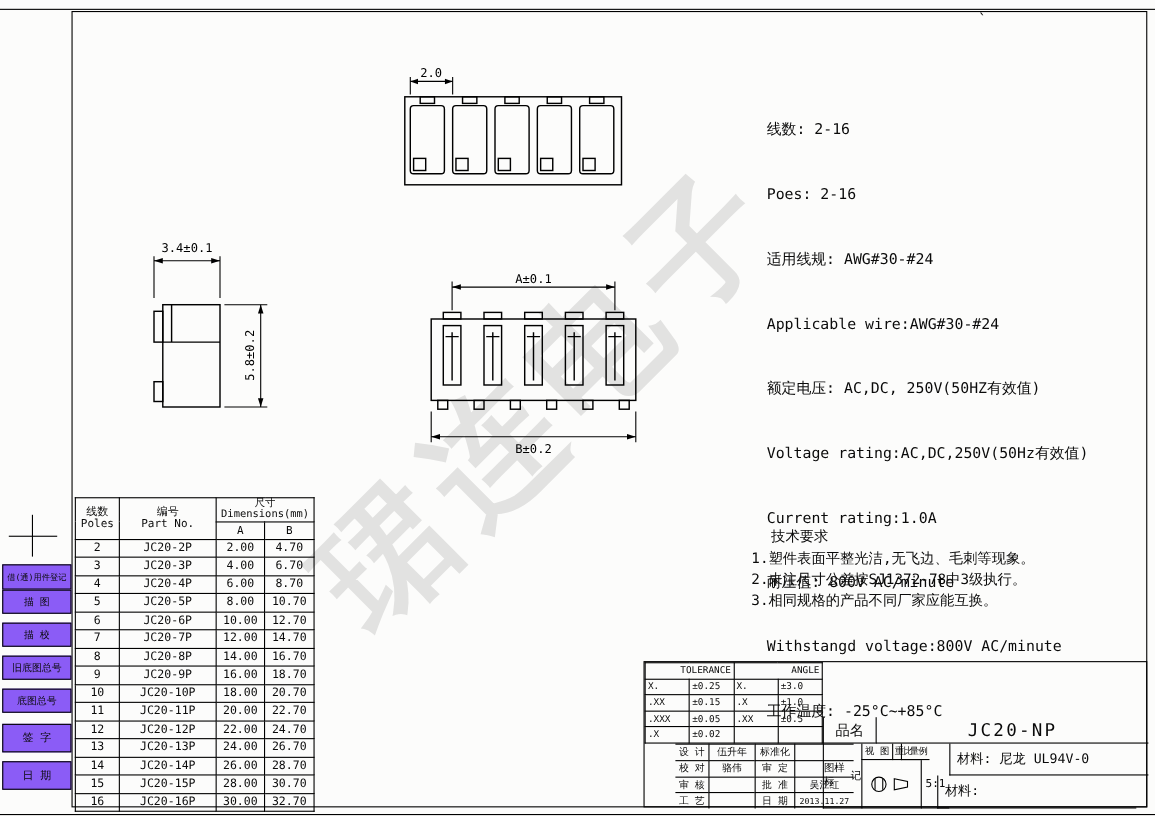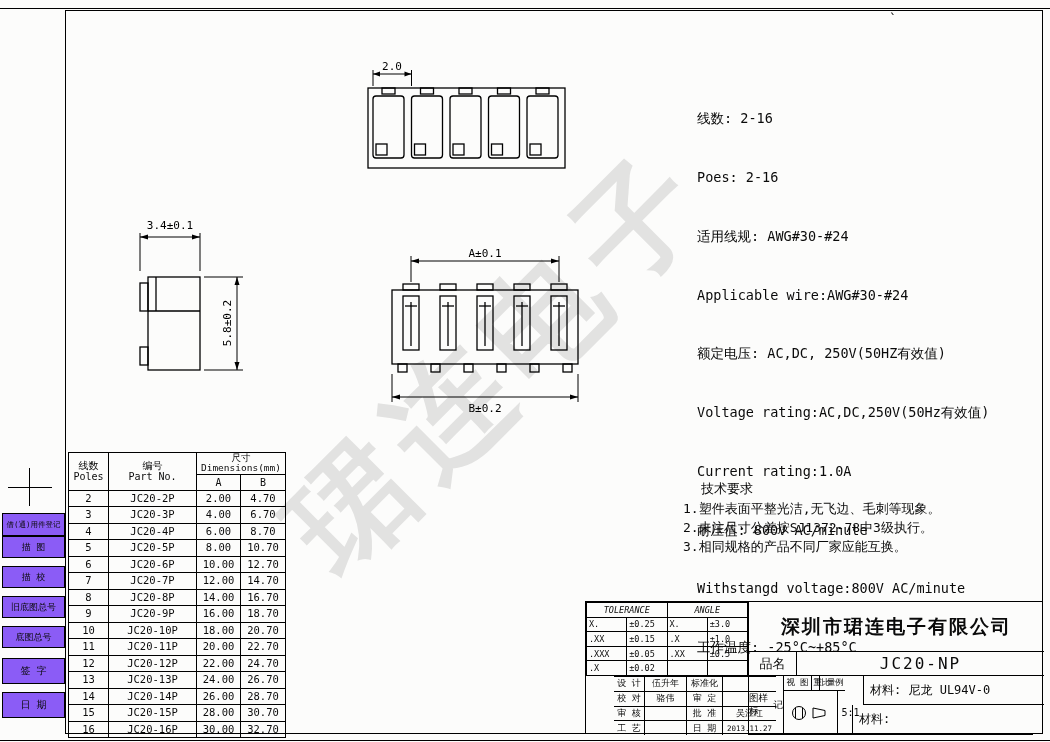--- a/index.html
+++ b/index.html
@@ -35,21 +35,21 @@
   
   .lm { position:absolute; left:2px; width:63px; border:1px solid #000; display:flex;
         align-items:center; justify-content:center; font-size:9px; background:#8b5cf6; }
 
   
   .titleblock { position:absolute; left:585px; top:601px; width:458px; height:133px; border:1px solid #000; }
   .tbc { position:absolute; border-left:1px solid #000; border-bottom:1px solid #000;
          display:flex; align-items:center; justify-content:center; }
   .tol { position:absolute; left:0; top:0; width:162px; height:74px; border-collapse:collapse; table-layout:fixed; }
   .tol th, .tol td { border:1px solid #000; font-size:8.5px; font-weight:normal; height:12px; padding:0 2px; text-align:left; }
-  .tol th { text-align:center;font-style:italic; }
+  .tol th { text-align:right; }
   .tb-sig { position:absolute; left:0; top:74px; width:162px; height:59px; display:grid;
             grid-template-columns:30px 42px 36px 54px; grid-template-rows:repeat(4,1fr);margin-left:28px; }
   .tb-sig > div { border-top:1px solid #000; border-left:1px solid #000; font-size:9px;
                   display:flex; align-items:center; justify-content:center; overflow:hidden; }
   .tb-sig > div:nth-child(4n+1) { border-left:none; }
   .tb-sig .tiny { font-size:7.5px; }
   svg text { fill:#000; font-family:"DejaVu Sans Mono","DejaVu Sans",monospace; }
 </style>
 </head>
 <body>
@@ -340,21 +340,20 @@
     </tr>
     <tr>
       <td>.X</td>
       <td>±0.02</td>
       <td></td>
       <td></td>
     </tr>
   </tbody>
     </table>
 
-  <div class="tbc" style="left:162px;top:0;width:296px;height:50px;font-weight:bold;font-size:19px;letter-spacing:2px">深圳市珺连电子有限公司</div>
   <div class="tbc" style="left:162px;top:50px;width:48px;height:24px;font-size:13px">品名</div>
   <div class="tbc" style="left:210px;top:50px;width:248px;height:24px;font-size:16px;letter-spacing:2px">JC20-NP</div>
 
   <div class="tb-sig">
     <div>设 计</div>
     <div>伍升年</div>
     <div>标准化</div>
     <div></div>
     <div>校 对</div>
     <div>骆伟</div>

